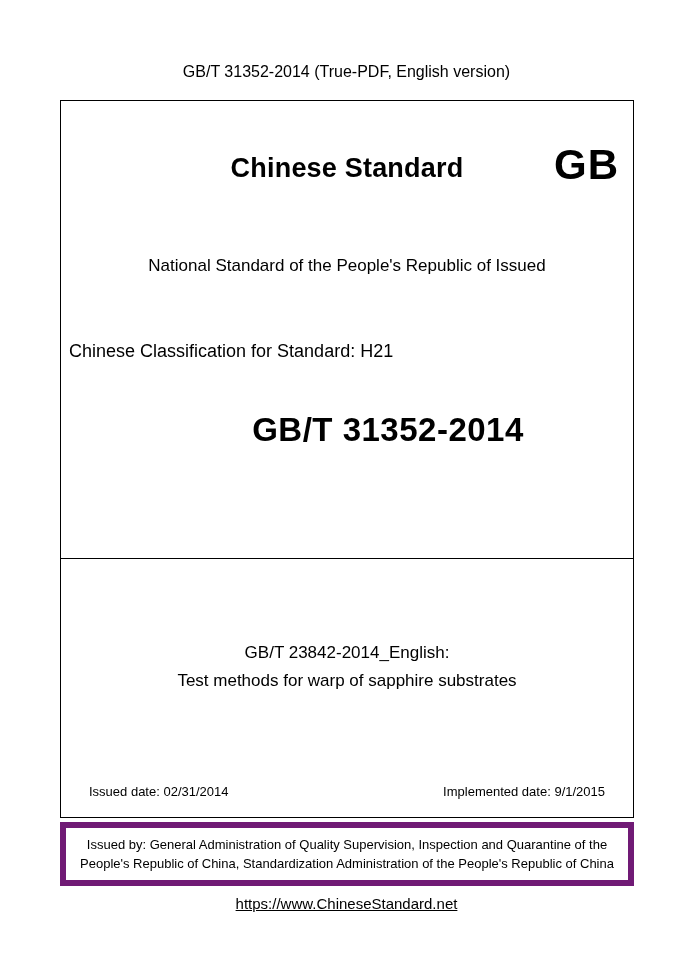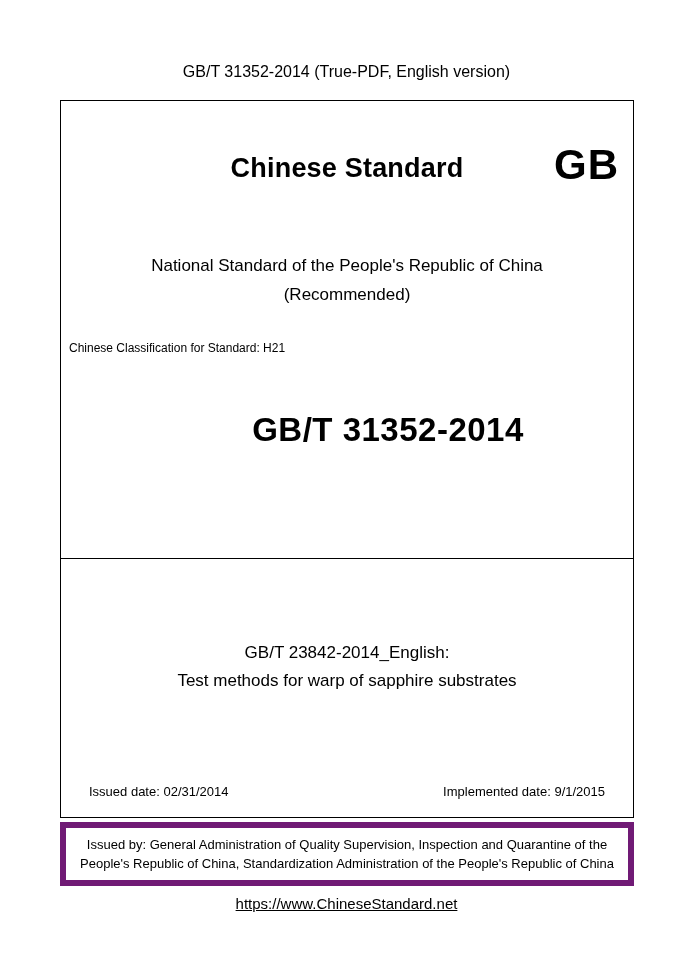--- a/index.html
+++ b/index.html
@@ -71,21 +71,21 @@
     left: 0;
     width: 100%;
     text-align: center;
     font-size: 17px;
     line-height: 29px;
   }
   .classification {
     position: absolute;
     top: 240px;
     left: 8px;
-    font-size: 12px;
+    font-size: 18px;
   }
   .std-number {
     position: absolute;
     top: 310px;
     left: 0;
     width: 100%;
     text-align: center;
     font-size: 33px;
     font-weight: bold;
     letter-spacing: 0.5px;
@@ -158,22 +158,21 @@
   <div class="top-title">GB/T 31352-2014 (True-PDF, English version)</div>
 
   <div class="main-box">
 
     <div class="upper-section">
       <div class="chinese-standard">Chinese Standard</div>
 
       <div class="gb-logo">GB</div>
 
       <div class="national-standard">
-        <div>National Standard of the People's Republic of China</div>
-        <div>(Recommended)</div>
+        <div>National Standard of the People's Republic of Issued</div>
       </div>
 
       <div class="classification">Chinese Classification for Standard: H21</div>
 
       <div class="std-number">GB/T 31352-2014</div>
     </div>
 
     <div class="lower-section">
       <div class="eng-title">
         <div>GB/T 23842-2014_English:</div>

